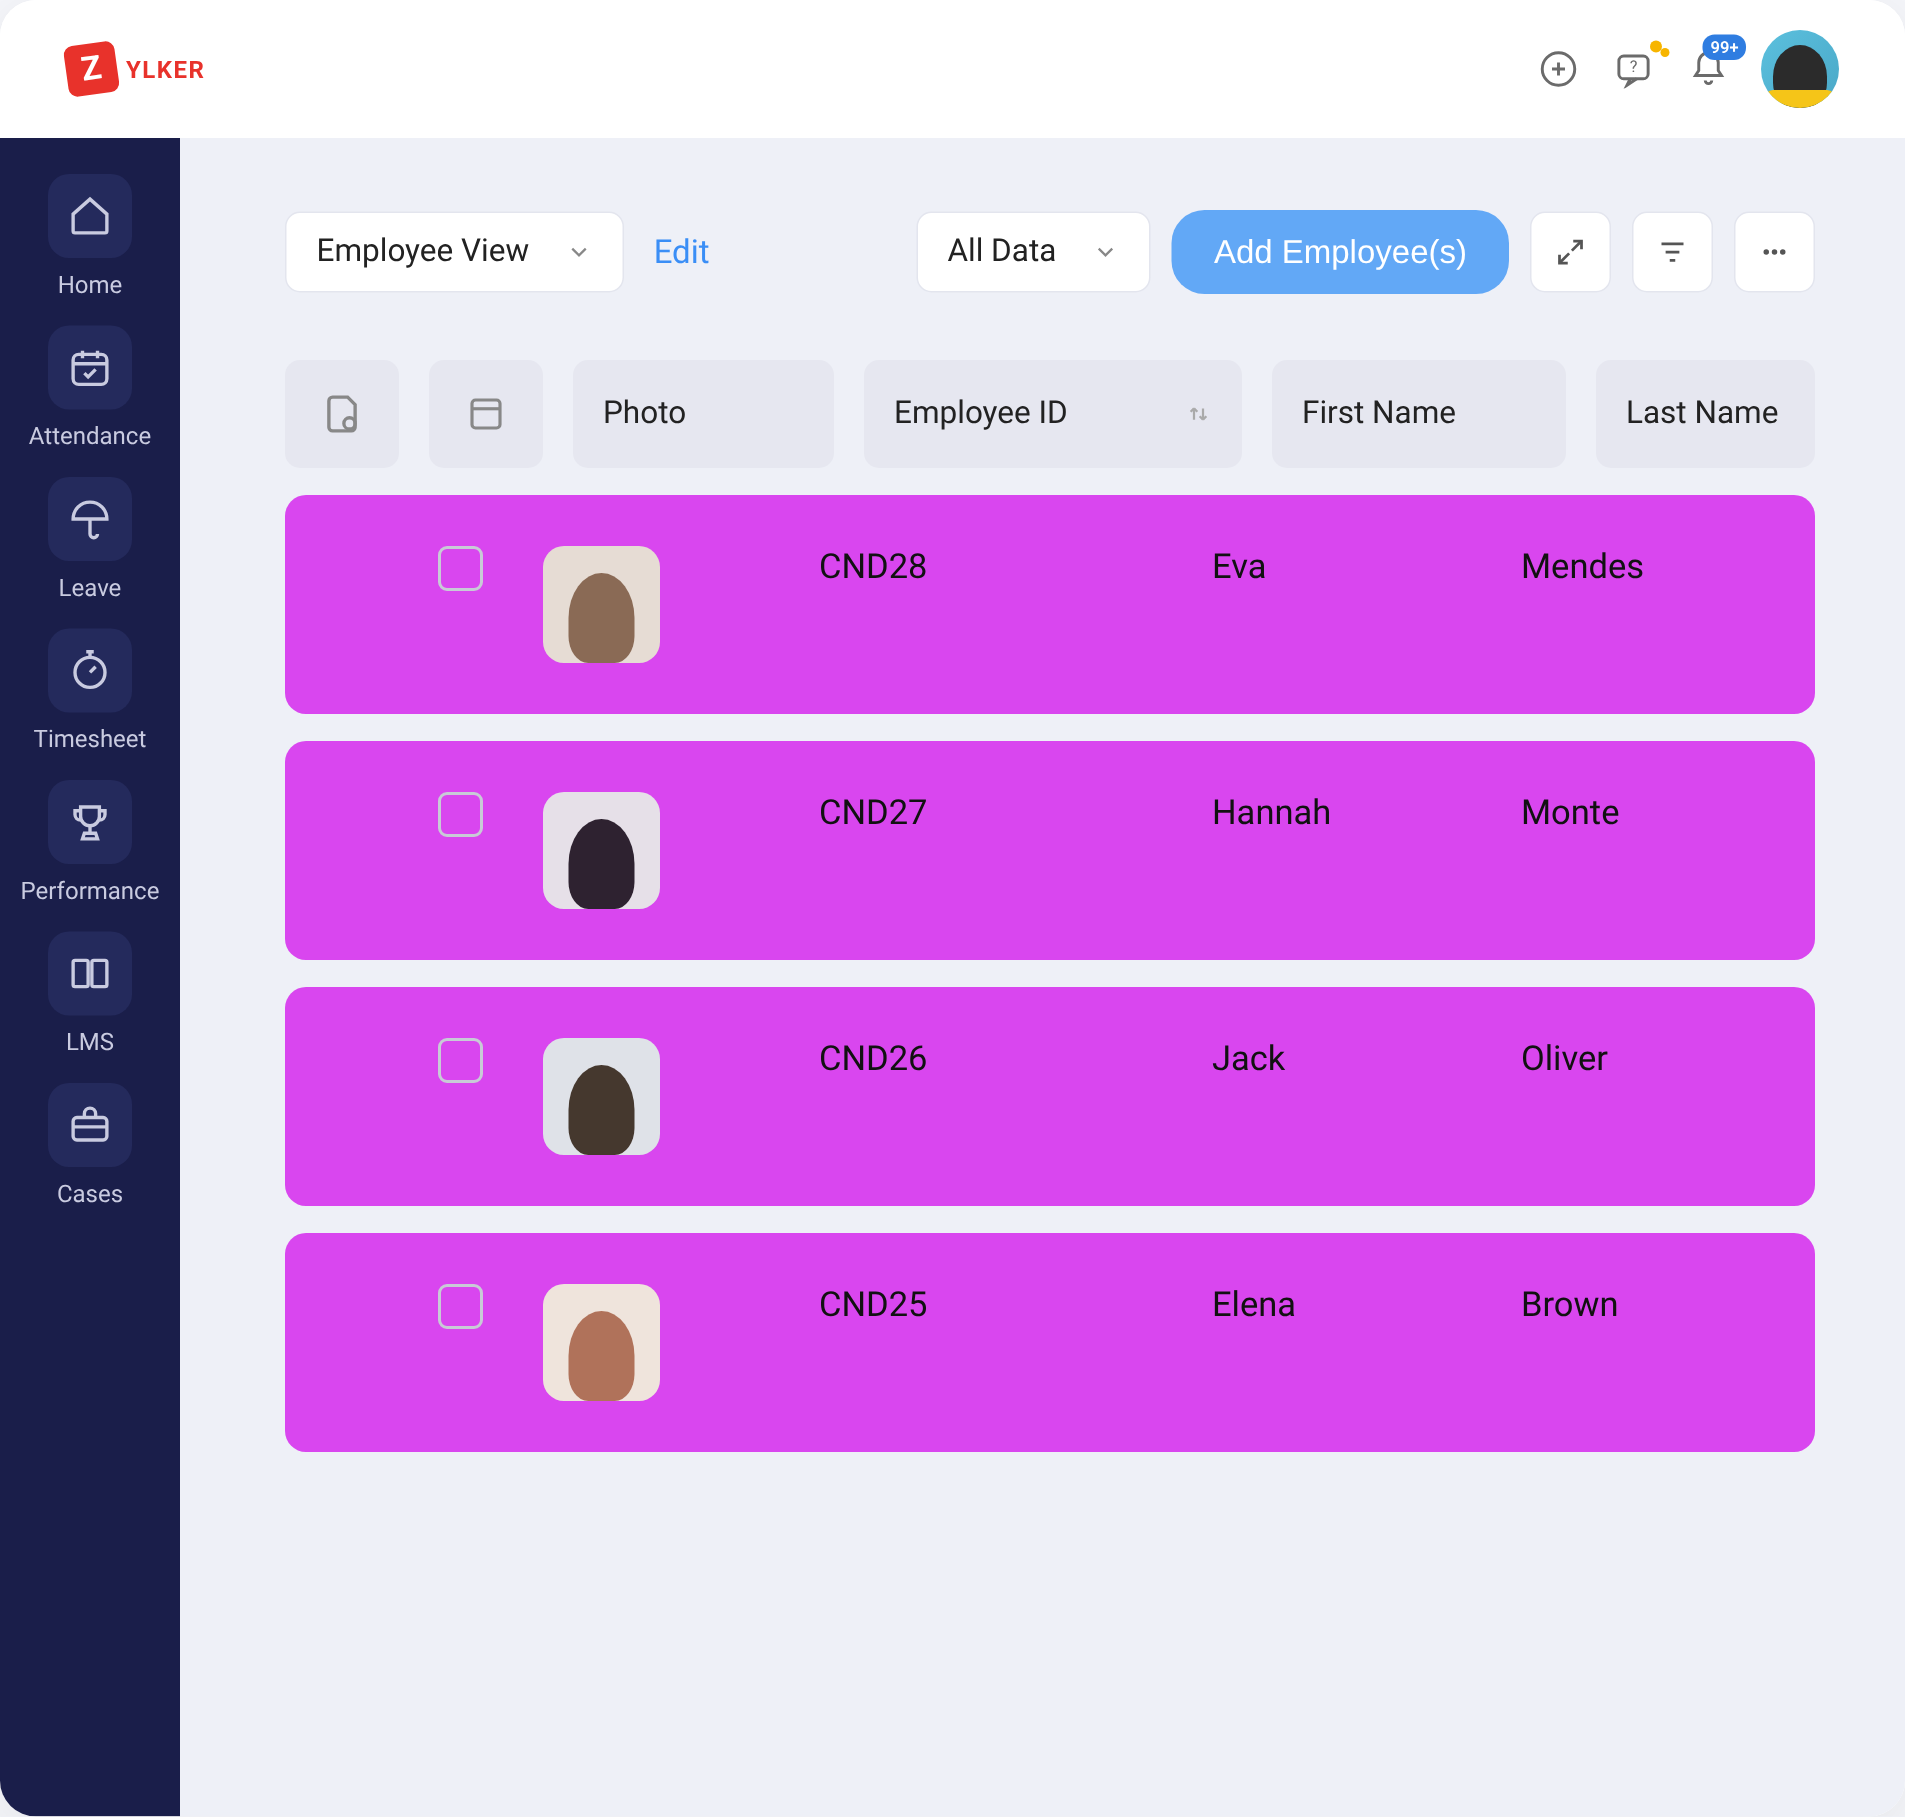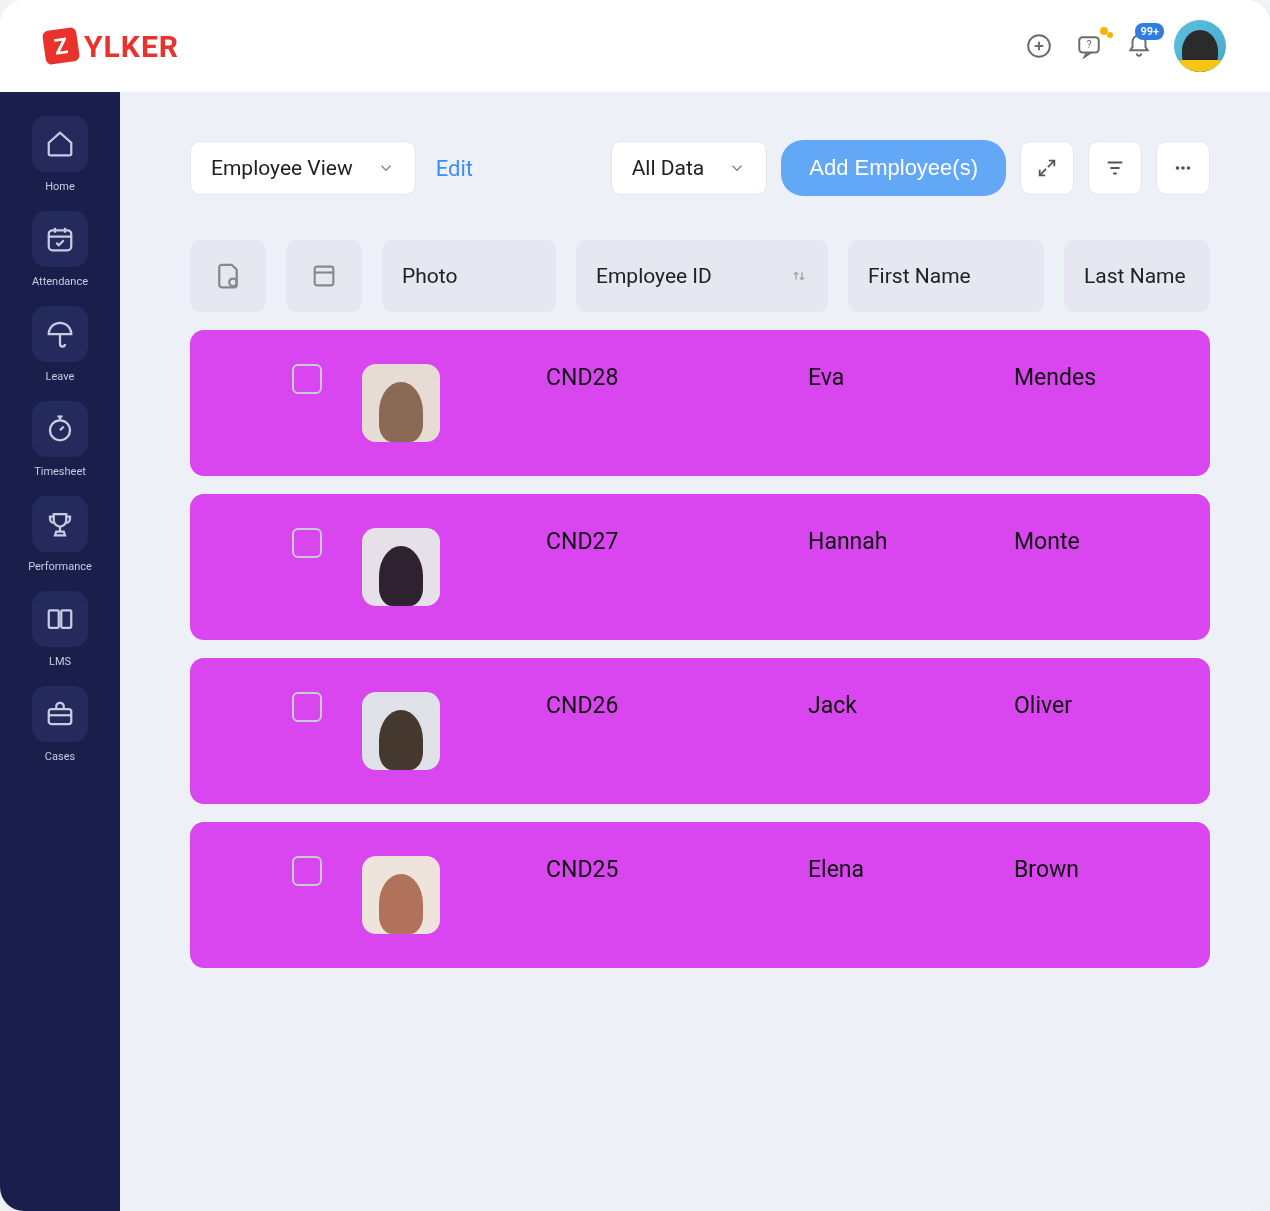--- a/index.html
+++ b/index.html
@@ -41,21 +41,21 @@
     height: 34px;
     border-radius: 6px;
     display: flex;
     align-items: center;
     justify-content: center;
     transform: rotate(-8deg);
   }
   .logo-text {
     color: #e8322b;
     font-weight: 700;
-    font-size: 30px;
+    font-size: 16px;
     letter-spacing: 1px;
   }
   .header-actions {
     display: flex;
     align-items: center;
     gap: 20px;
   }
   .icon-btn {
     width: 30px;
     height: 30px;
@@ -141,21 +141,21 @@
     height: 56px;
     background: #242a5c;
     border-radius: 14px;
     display: flex;
     align-items: center;
     justify-content: center;
     color: #c9cbe0;
   }
   .nav-label {
     color: #c9cbe0;
-    font-size: 11px;
+    font-size: 16px;
     text-align: center;
   }
   
   .main {
     flex: 1;
     background: #eef0f7;
     padding: 48px 60px 60px 70px;
     overflow: auto;
   }
   .toolbar {

